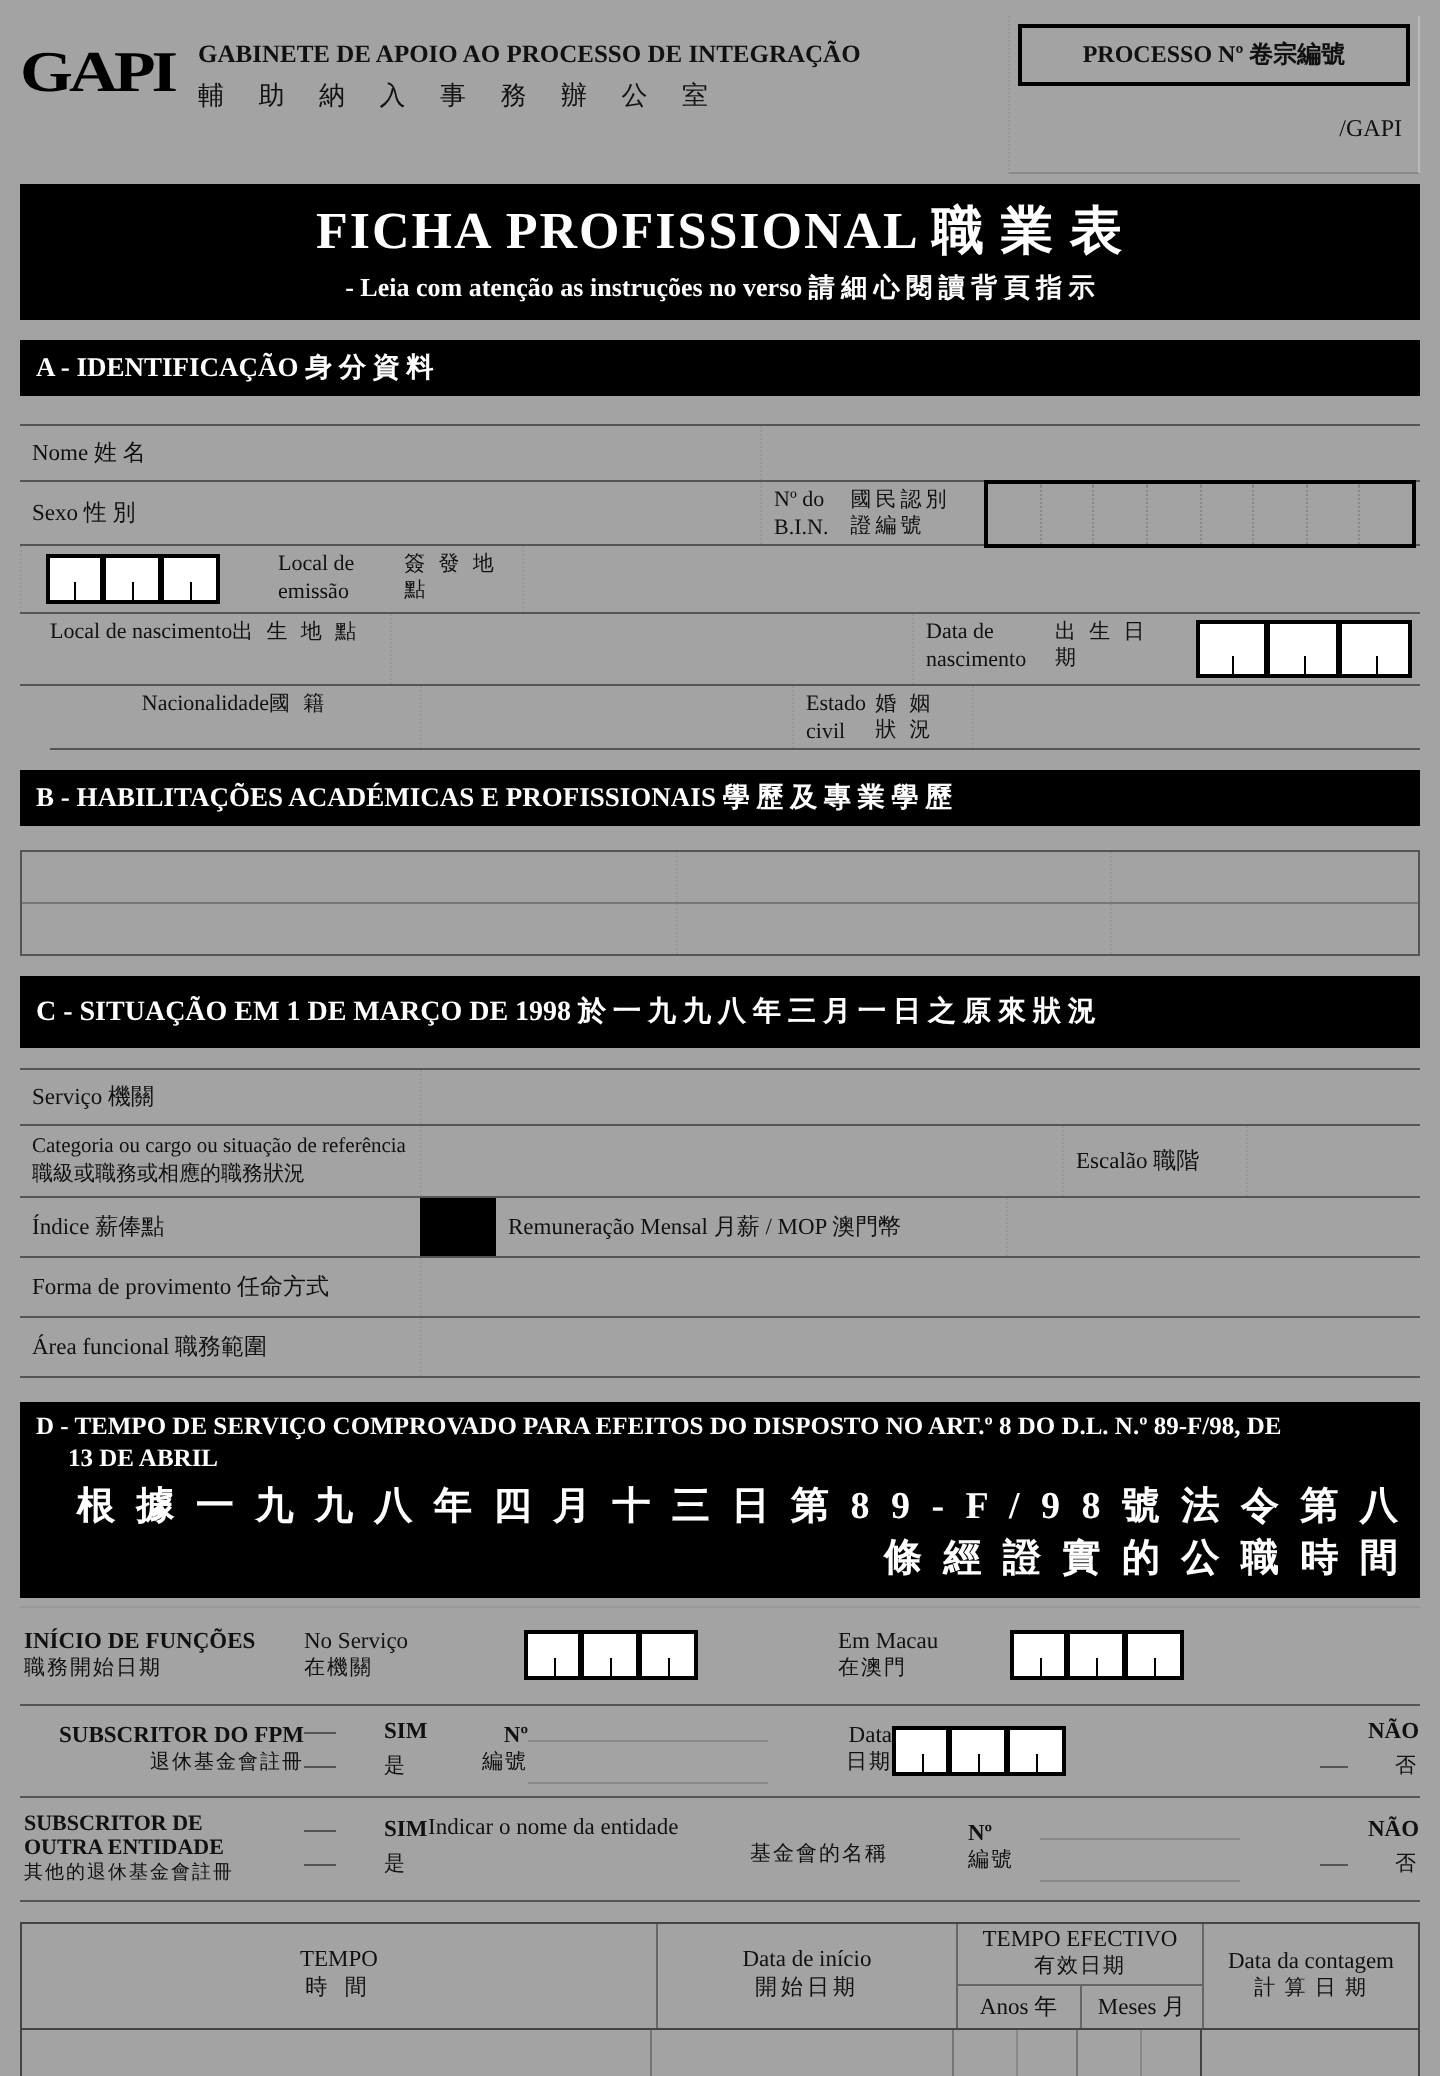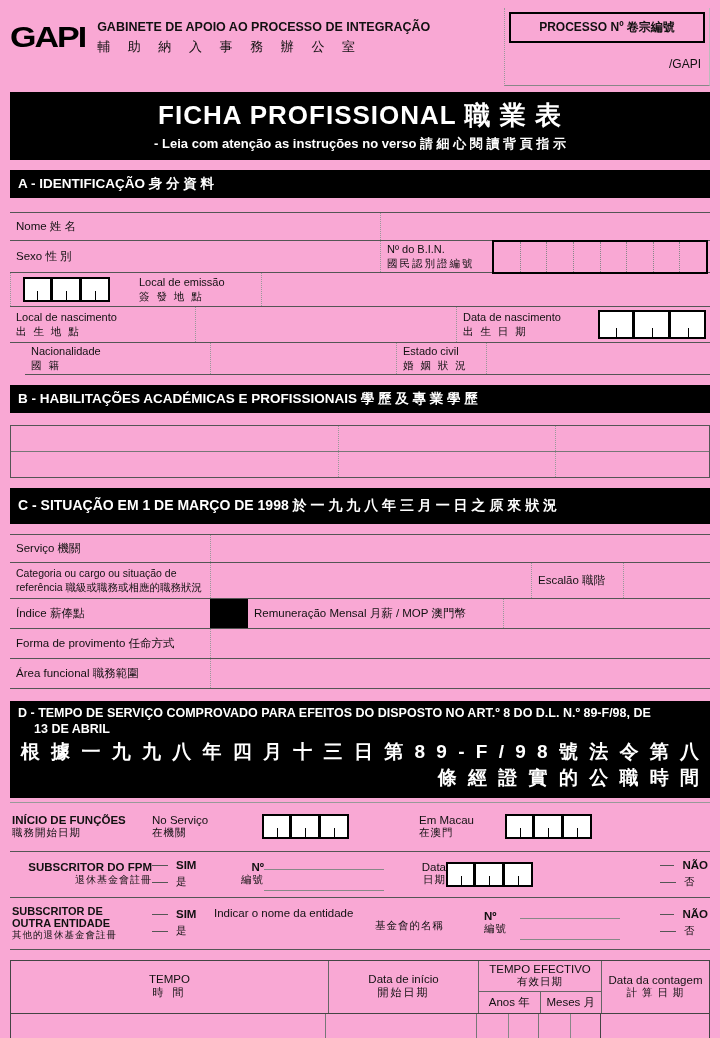--- a/index.html
+++ b/index.html
@@ -1,18 +1,18 @@
 <!DOCTYPE html>
 <html><head>
 <meta charset="utf-8">
 <style>
   html,body { margin:0; padding:0; background:#e8e8e6; }
   .page {
-    width:720px; height:1038px; margin:0 auto; background:#f9a8d4;
-    font-family:Liberation Sans, sans-serif; color:#111;
+    width:720px; height:1038px; margin:0 auto; background:#a3a3a3;
+    font-family:Liberation Serif, serif; color:#111;
     box-sizing:border-box; padding:8px 10px 4px 10px; position:relative;
   }
   
   .hdr { display:flex; align-items:flex-start; height:80px; }
   .logo-big {
     font-weight:900; font-size:34px; letter-spacing:-2px; line-height:1;
     transform:scaleY(.85); margin-top:12px; color:#000;
   }
   .org { margin-left:12px; margin-top:12px; }
   .org .l1 { font-weight:bold; font-size:12.5px; }
@@ -30,21 +30,21 @@
   .d-bar { padding:5px 8px 7px 8px; margin-top:12px; }
   .d-bar .dp { font-weight:bold; font-size:12.5px; line-height:1.25; }
   .d-bar .dp2 { font-weight:bold; font-size:12.5px; padding-left:16px; }
   .d-bar .dc { font-weight:bold; font-size:19px; letter-spacing:3px; margin-top:3px;text-align:right; }
   
   .grid { border-top:1px solid #555; margin-top:14px; }
   .frow { display:flex; align-items:stretch; border-bottom:1px solid #555; box-sizing:border-box; }
   .cell { box-sizing:border-box; padding:3px 6px; }
   .vdot { border-left:1px dotted #999; }
   .lab1 { font-size:11.5px; display:flex; align-items:center; }
-  .lab2 { font-size:11px; line-height:1.25; display:flex; flex-direction:column; justify-content:center; }
+  .lab2 { font-size:11px; line-height:1.25; display:flex; flex-direction:row; justify-content:center; }
   .lab2 .cnl { font-size:10.5px; letter-spacing:2px; }
   .fill { flex:1; }
   
   .db { display:flex; align-self:center; }
   .db .c { width:29px; height:25px; border:2px solid #000; border-left-width:1px; position:relative; background:#fff; box-sizing:border-box; }
   .db .c:first-child { border-left-width:2px; }
   .db .c::after { content:""; position:absolute; left:50%; bottom:0; height:9px; border-left:1.5px solid #000; }
   .db-lg .c { width:36px; height:29px; }
   
   .bin { display:flex; border:2px solid #000; height:30px; flex:1; align-self:center; margin-right:2px; }
@@ -56,21 +56,21 @@
   .btab .hcell { font-weight:bold; font-size:12px; text-align:center; padding:8px 4px; box-sizing:border-box; }
   .btab .drow { display:flex; height:25px; border-bottom:1px solid #777; }
   .btab .drow:last-child { border-bottom:none; }
   .bc1 { width:47%; } .bc2 { width:31%; border-left:1px dotted #999; } .bc3 { width:22%; border-left:1px dotted #999; }
   
   .drow-line { display:flex; align-items:center; border-bottom:1px solid #555; padding:6px 2px; box-sizing:border-box; }
   .stack { display:flex; flex-direction:column; justify-content:center; }
   .stack .p { font-weight:bold; font-size:11.5px; }
   .stack .c { font-size:10.5px; letter-spacing:1px; }
   .yn { display:flex; flex-direction:column; gap:4px; }
-  .yn .ln { display:flex; align-items:center; gap:8px; font-weight:bold; font-size:11.5px; }
+  .yn .ln { display:flex; align-items:center; gap:24px; font-weight:bold; font-size:11.5px; }
   .dash { width:16px; border-top:1.5px solid #555; height:0; }
   .wl { border-bottom:1px solid #888; height:11px; }
   .two-wl { display:flex; flex-direction:column; gap:9px; }
   
   .dtab { border:1px solid #444; margin-top:10px; display:flex; flex-direction:column; }
   .dtab .head { display:flex; border-bottom:1px solid #444; }
   .hc { box-sizing:border-box; text-align:center; font-size:11.5px; display:flex; flex-direction:column; justify-content:center; }
   .col-tempo { flex:1; }
   .col-inicio { width:150px; border-left:1px solid #666; }
   .col-efect { width:122px; border-left:1px solid #666; display:flex; flex-direction:column; }

